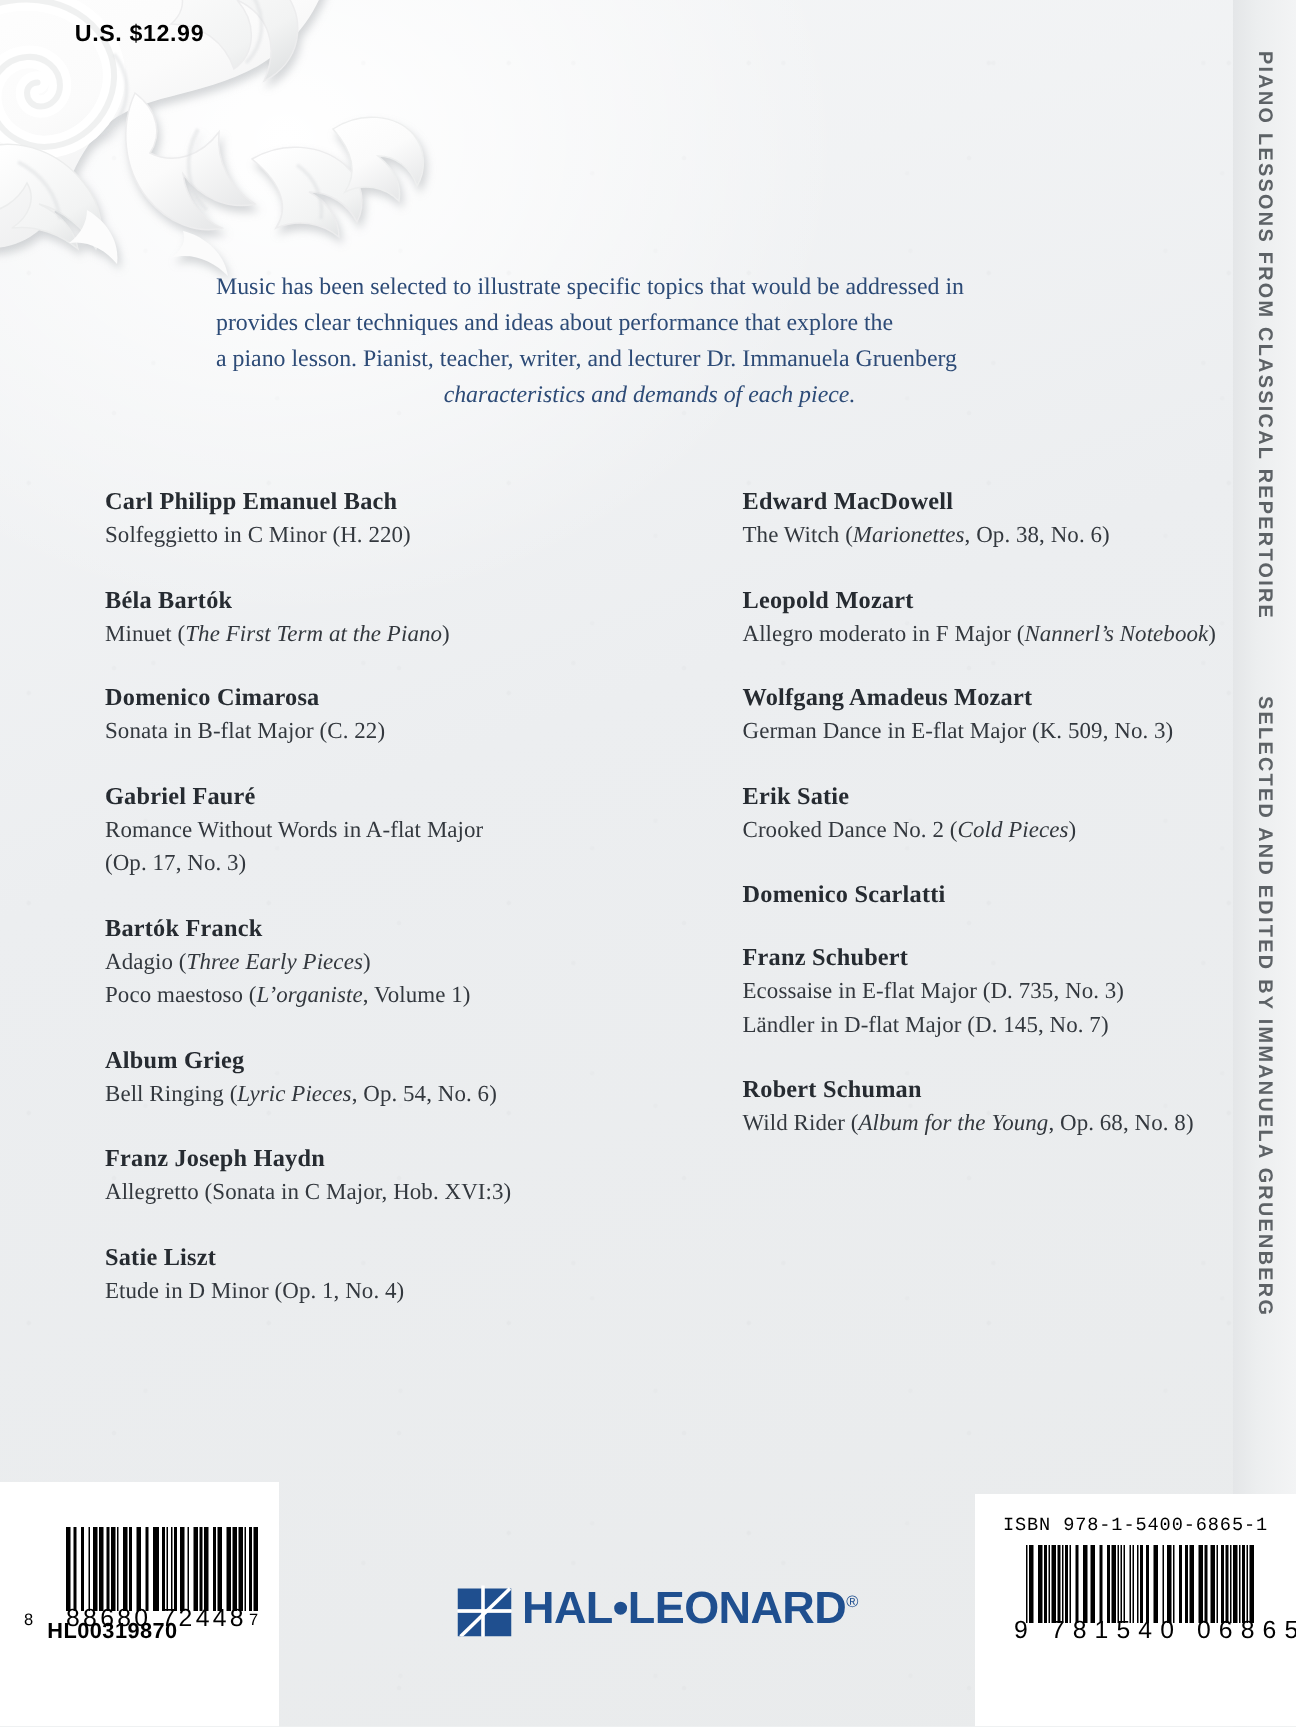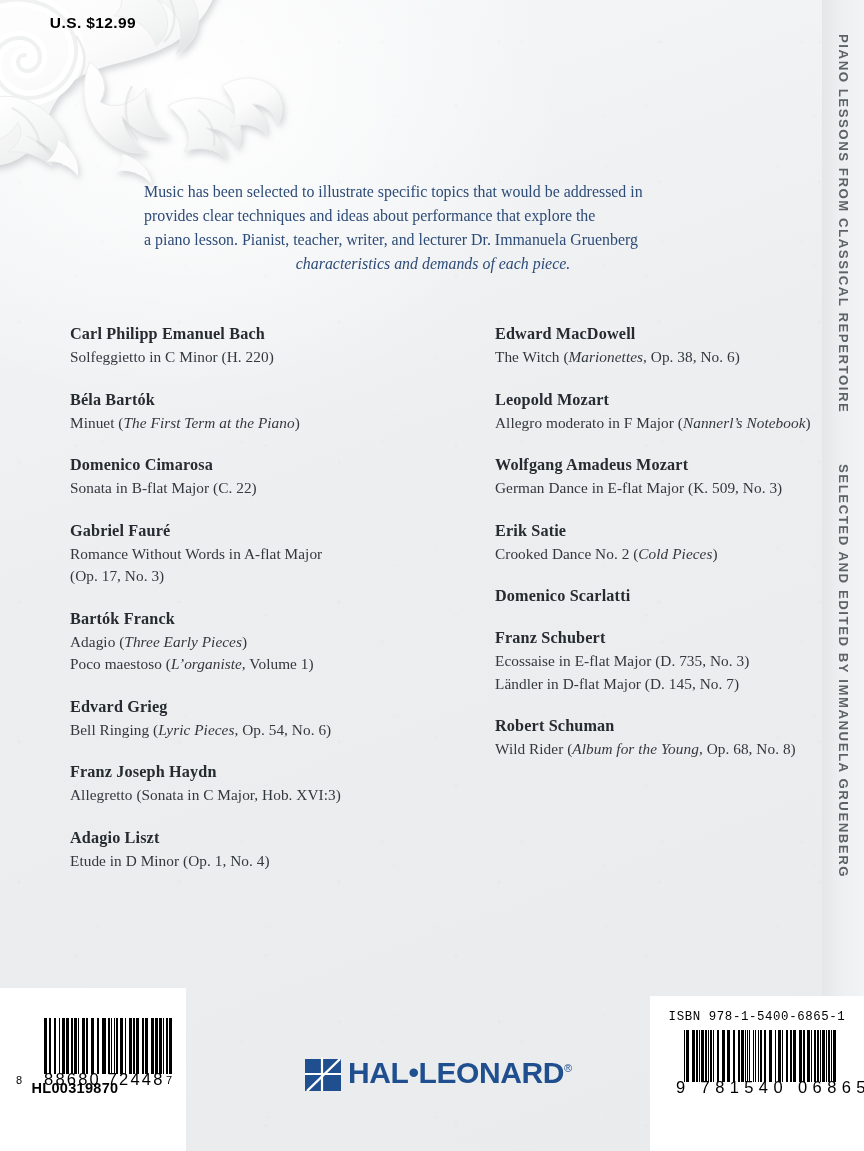--- a/index.html
+++ b/index.html
@@ -287,29 +287,29 @@
           <div class="composer">Gabriel Fauré</div>
           <div class="work"><span>Romance Without Words in A-flat Major</span></div>
           <div class="work"><span>(Op. 17, No. 3)</span></div>
         </div>
         <div class="entry">
           <div class="composer">Bartók Franck</div>
           <div class="work"><span>Adagio (</span><i>Three Early Pieces</i><span>)</span></div>
           <div class="work"><span>Poco maestoso (</span><i>L’organiste</i><span>, Volume 1)</span></div>
         </div>
         <div class="entry">
-          <div class="composer">Edvard Grieg</div>
+          <div class="composer">Album Grieg</div>
           <div class="work"><span>Bell Ringing (</span><i>Lyric Pieces</i><span>, Op. 54, No. 6)</span></div>
         </div>
         <div class="entry">
           <div class="composer">Franz Joseph Haydn</div>
           <div class="work"><span>Allegretto (Sonata in C Major, Hob. XVI:3)</span></div>
         </div>
         <div class="entry">
-          <div class="composer">Adagio Liszt</div>
+          <div class="composer">Satie Liszt</div>
           <div class="work"><span>Etude in D Minor (Op. 1, No. 4)</span></div>
         </div>
       </div>
     <div class="col" id="col-right">
         <div class="entry">
           <div class="composer">Edward MacDowell</div>
           <div class="work"><span>The Witch (</span><i>Marionettes</i><span>, Op. 38, No. 6)</span></div>
         </div>
         <div class="entry">
           <div class="composer">Leopold Mozart</div>

